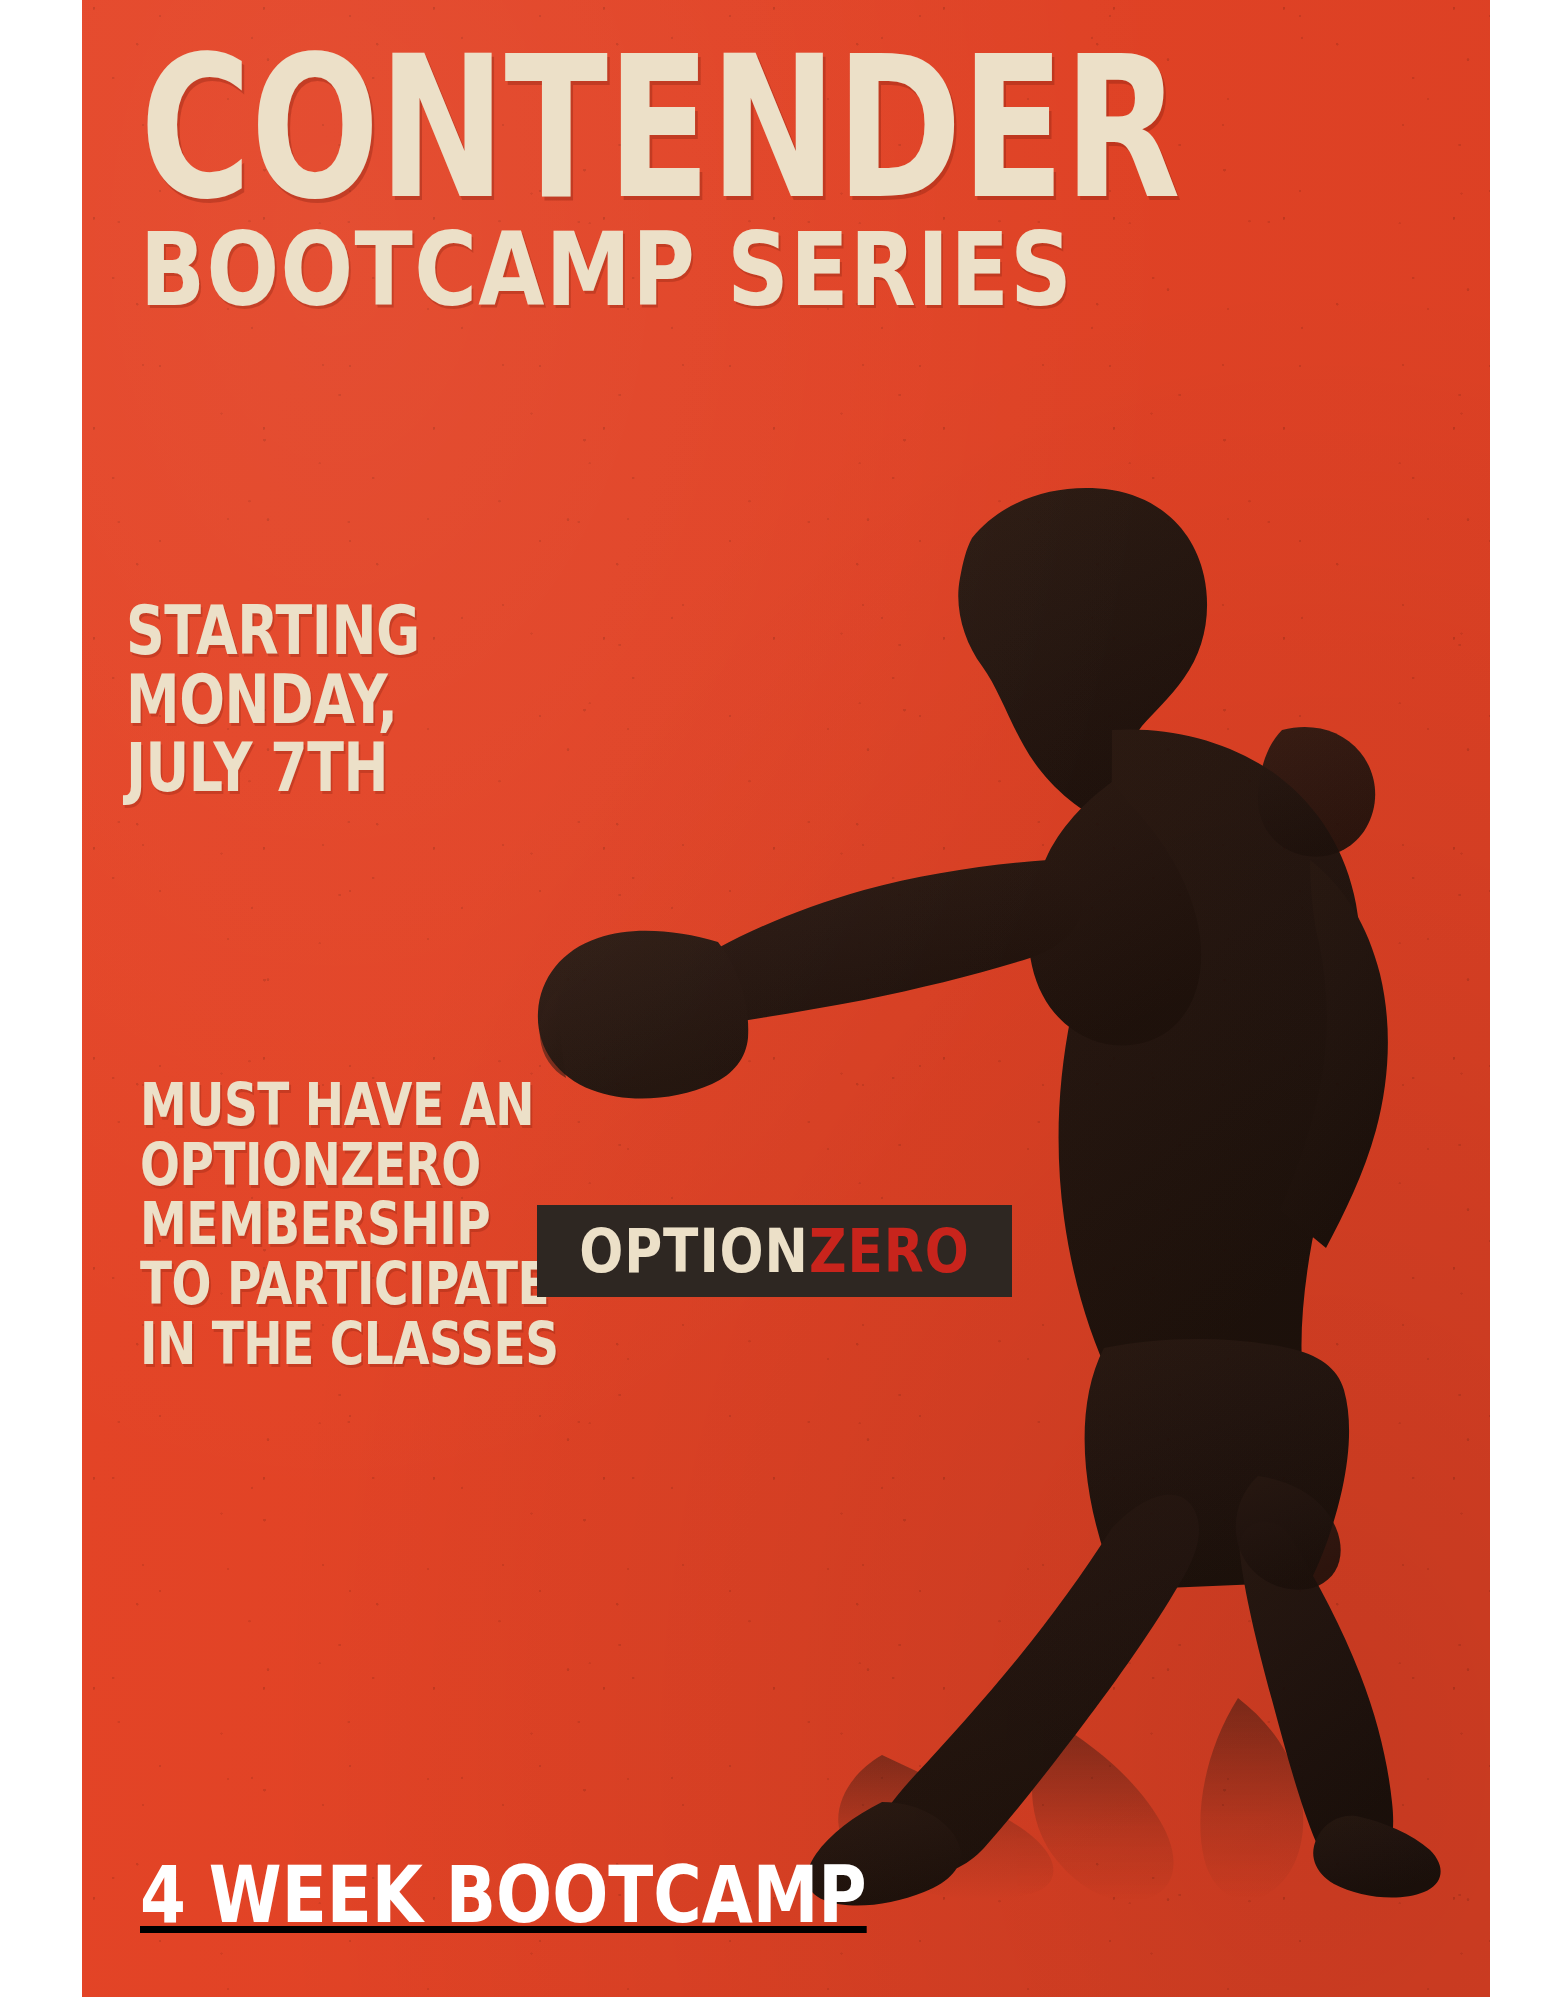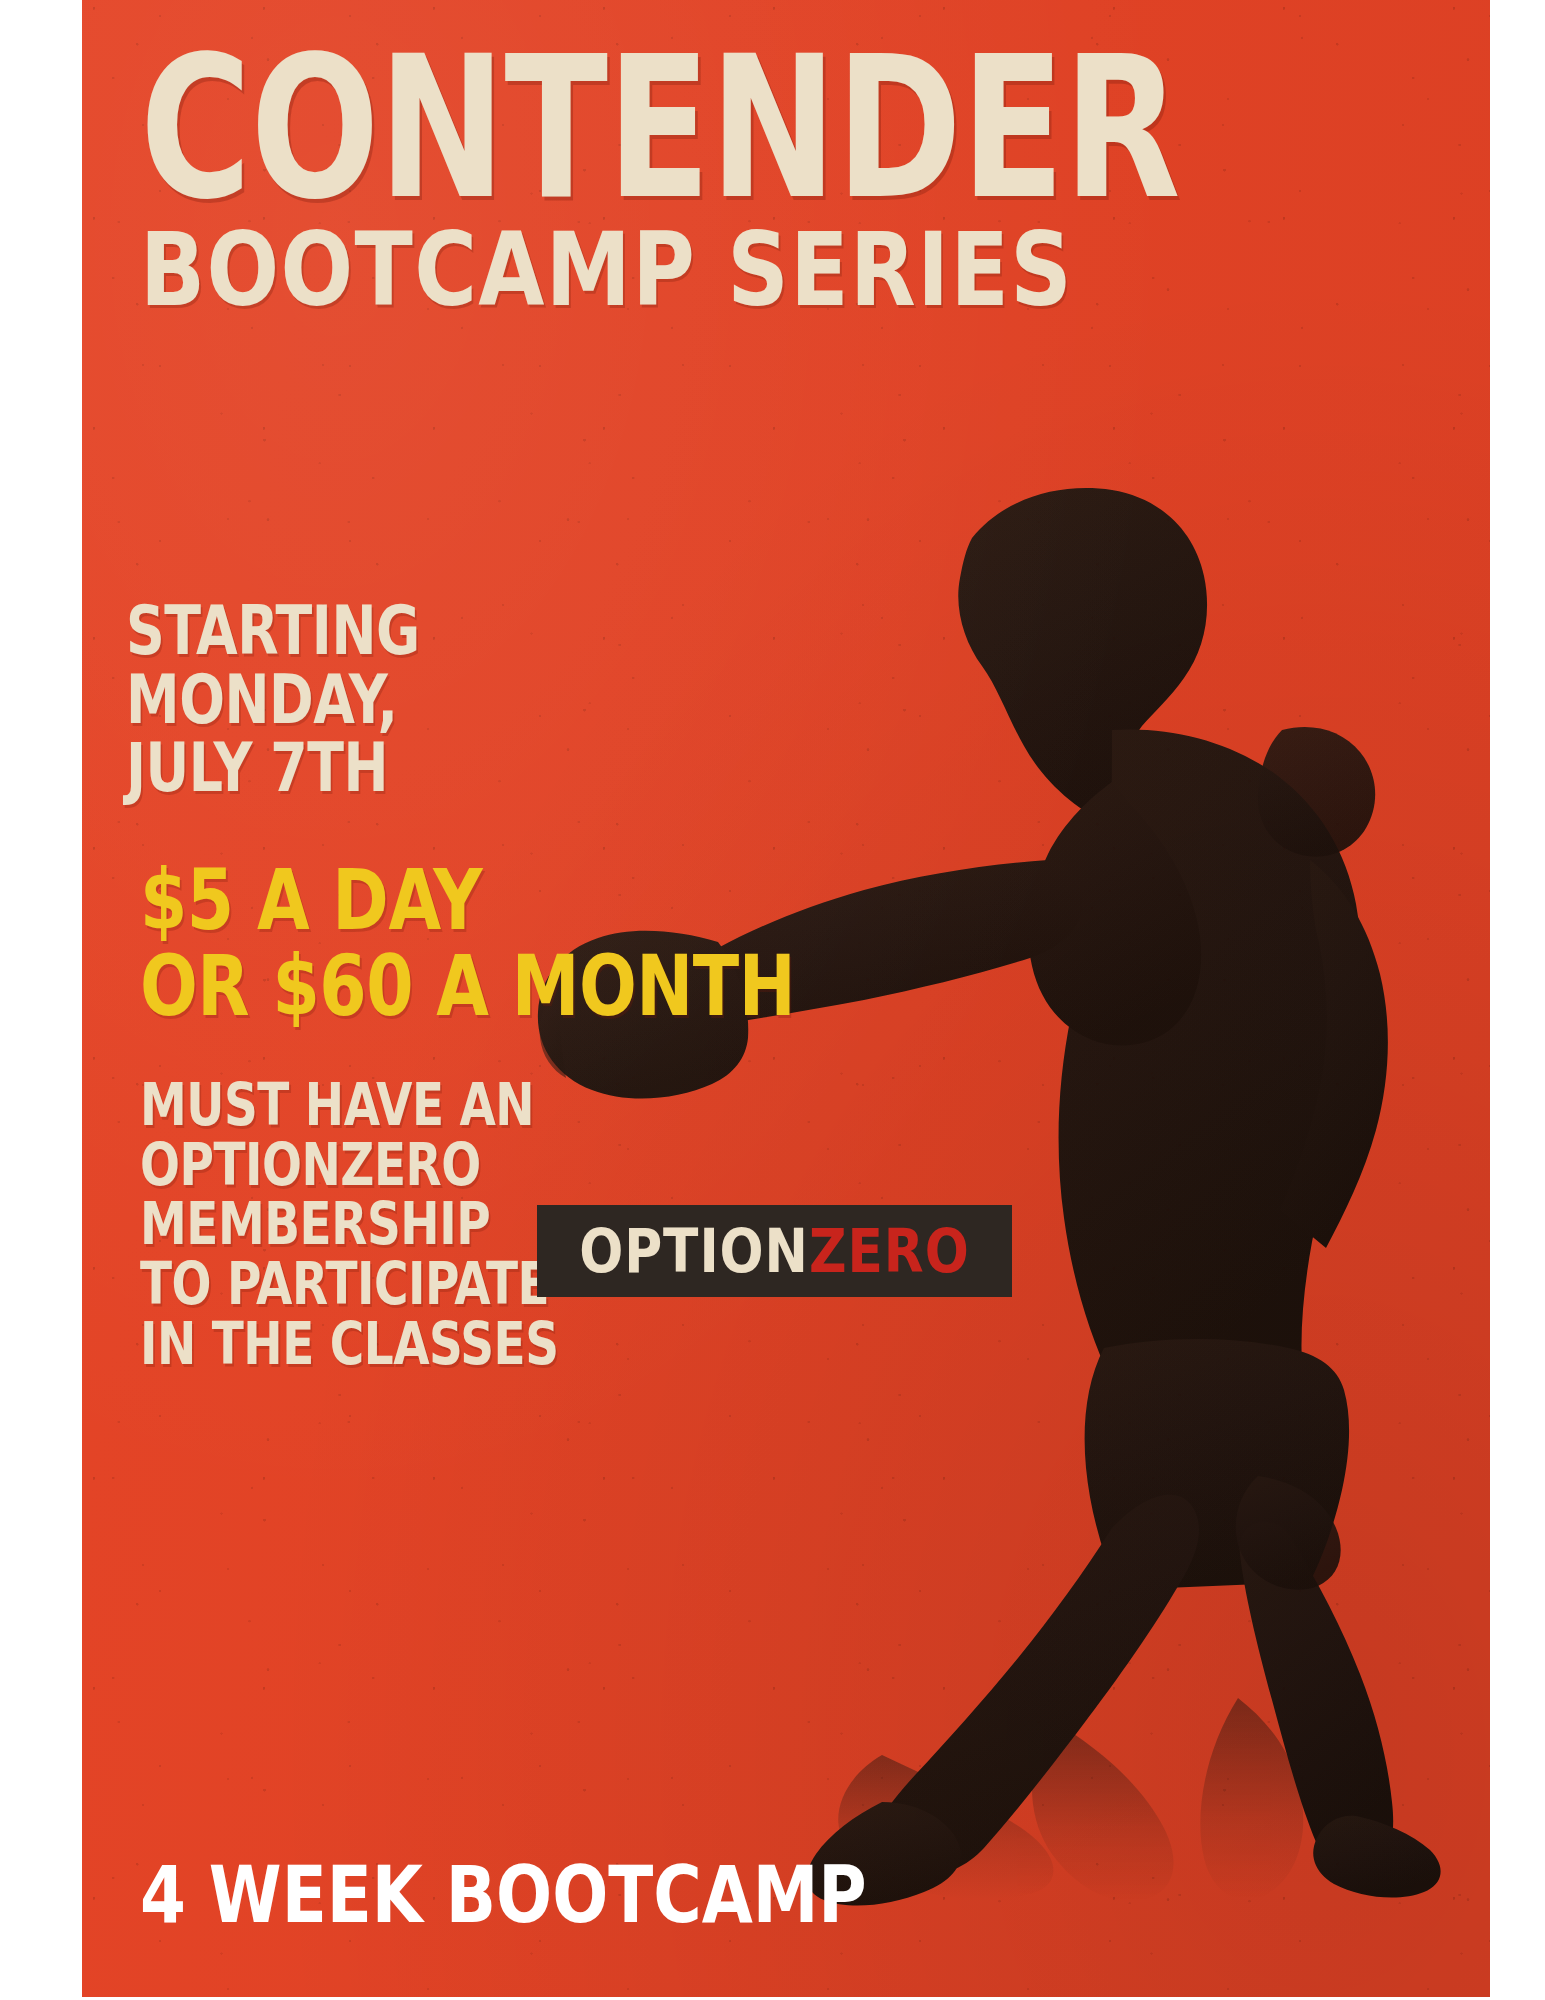--- a/index.html
+++ b/index.html
@@ -176,20 +176,21 @@
   }
   #optionzero-word-option { color: #ece0c8; }
   #optionzero-word-zero   { color: #c8241c; }
 
   
   #bottom-banner {
     position: absolute;
     left: 58px;
     top: 1856px;
     width: 1200px;
+    text-decoration: underline;
   }
   #bottom-banner-text {
     font-family: "Liberation Sans Narrow", "DejaVu Sans Condensed", "Liberation Sans", sans-serif;
     font-weight: 700;
     font-size: 78px;
     line-height: 1;
     color: #ffffff;
     letter-spacing: 0px;
     white-space: nowrap;
     text-transform: uppercase;
@@ -390,24 +391,20 @@
       <div class="cond" id="poster-subtitle">BOOTCAMP SERIES</div>
     </div>
 
 
     <div id="start-block">
       <div class="cond start-line">STARTING</div>
       <div class="cond start-line">MONDAY,</div>
       <div class="cond start-line">JULY 7TH</div>
     </div>
 
-    <div id="price-block">
-      <div class="cond price-line">$5 A DAY</div>
-      <div class="cond price-line">OR $60 A MONTH</div>
-    </div>
 
     <div id="requirement-block">
       <div class="cond req-line">MUST HAVE AN</div>
       <div class="cond req-line">OPTIONZERO</div>
       <div class="cond req-line">MEMBERSHIP</div>
       <div class="cond req-line">TO PARTICIPATE</div>
       <div class="cond req-line">IN THE CLASSES</div>
     </div>
 
     <div id="optionzero-badge">

